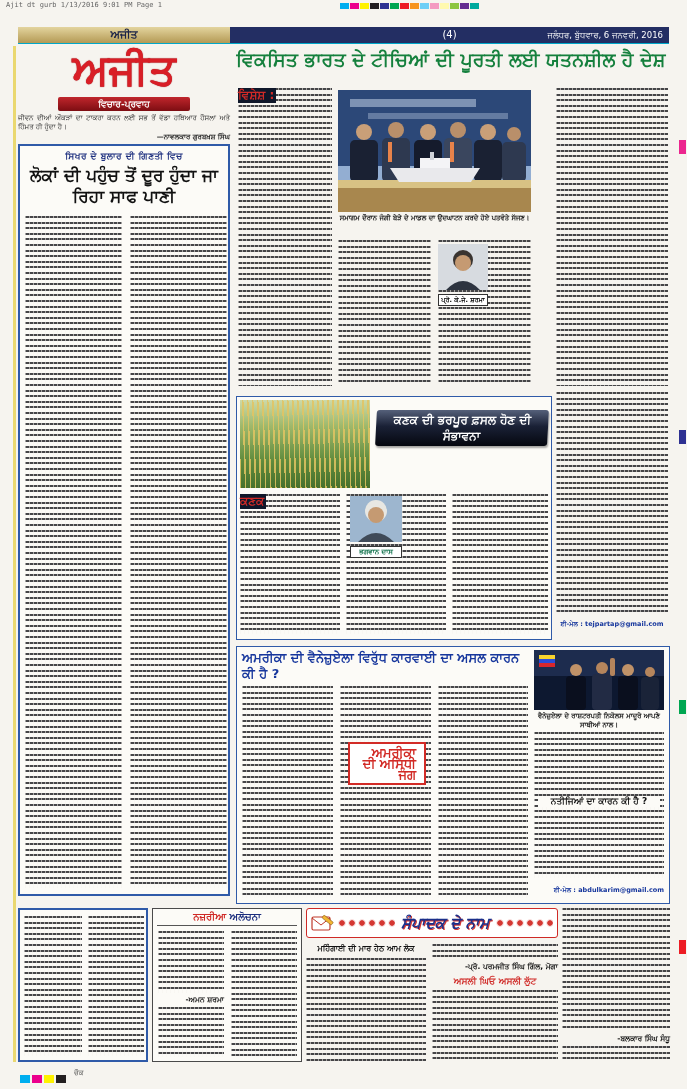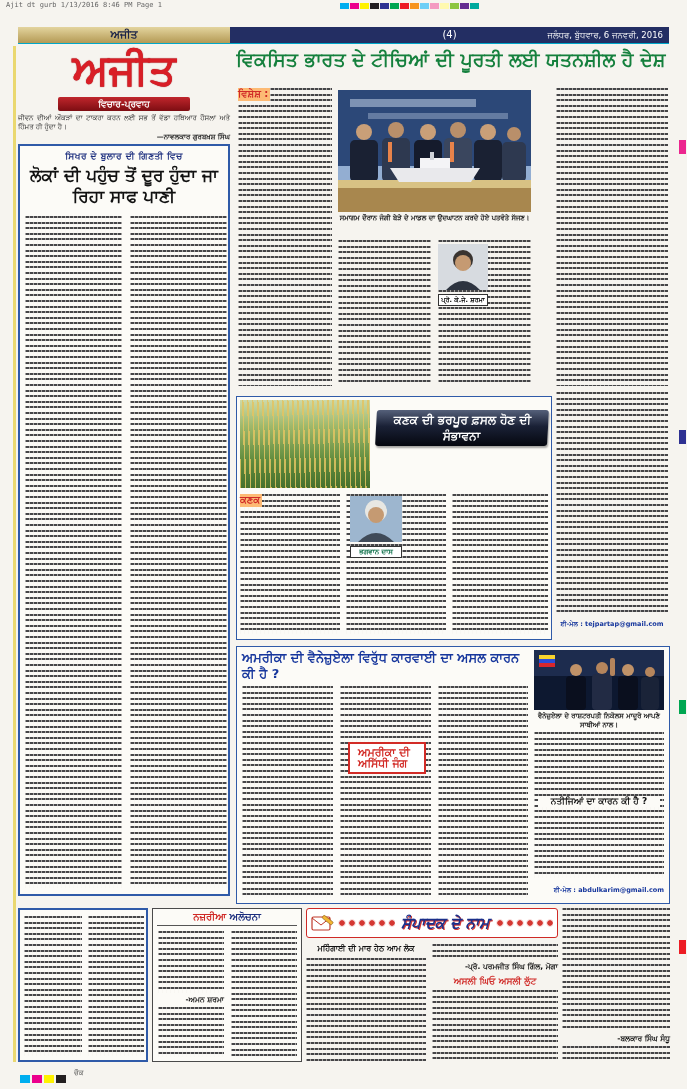--- a/index.html
+++ b/index.html
@@ -34,28 +34,28 @@
               text-shadow:0 0 1px #8e0d12}
   .mast-sub{background:linear-gradient(180deg,#c0262c,#7d0d12);color:#fff;font-weight:bold;
             font-size:9px;text-align:center;line-height:14px;border-radius:2px}
   .quote{font-size:7px;line-height:9px;color:#222;text-align:justify}
   .quote-by{font-size:7px;font-weight:bold;color:#222;text-align:right}
   .kicker{font-size:9px;font-weight:bold;color:#1c2e7e;text-align:center;letter-spacing:.5px}
   .hl-left{font-size:17px;line-height:21px;font-weight:bold;color:#111;text-align:center}
   .hl-main{font-size:19px;font-weight:bold;color:#15803d;text-align:left;white-space:nowrap;overflow:hidden}
   .hl-ven{font-size:13px;line-height:16px;font-weight:bold;color:#17379d}
   .cap{font-size:6.8px;line-height:8.5px;font-weight:bold;color:#111;text-align:center}
-  .leadword{font-size:10px;font-weight:bold;color:#d02a27;background:#fdba74;padding:0 2px 1px 0}
+  .leadword{font-size:12px;font-weight:bold;color:#d02a27;background:#0f172a;padding:0 2px 1px 0}
   .banner{background:linear-gradient(180deg,#55607a 0%,#1a2136 45%,#05070f 100%);color:#fff;
           font-weight:bold;font-size:12px;line-height:16px;text-align:center;border-radius:3px;
           display:flex;align-items:center;justify-content:center;transform:skewX(-3deg);
           box-shadow:1px 2px 2px rgba(0,0,0,.35)}
   .namebox{background:#fff;border:1px solid #333;font-weight:bold;text-align:center}
   .inset-red{background:#fff;border:2px solid #d22b26;color:#d22b26;font-weight:bold;
-             font-size:11px;line-height:11px;text-align:left;padding:3px 8px}
+             font-size:13px;line-height:11px;text-align:right;padding:3px 8px}
   .subhead{background:#fcfbf7;font-size:9px;line-height:11px;font-weight:bold;color:#111;text-align:center}
   .contact{font-size:6.5px;color:#17379d;font-weight:bold}
   .sig{font-weight:bold;color:#111;text-align:right}
   .naz-title{font-size:10px;font-weight:bold;text-align:center;border-bottom:1px solid #555;padding-bottom:2px}
   .naz-title .a{color:#d02a27}.naz-title .b{color:#1c2e7e}
   .ed-header{display:flex;align-items:center;background:#fff;border:1px solid #cf2a27;border-radius:3px;padding:12px 4px}
   .ed-title{flex:0 0 auto;font-size:15px;font-weight:bold;font-style:italic;color:#1b2f8a;
             text-shadow:1px 1px 0 #d43732;margin:0 6px}
   .flourish{flex:1;height:20px;background-image:radial-gradient(circle at 5px 10px,#d43732 2.4px,rgba(212,55,50,.28) 3px,transparent 4.2px);
             background-size:10px 20px;background-repeat:repeat-x}
@@ -64,21 +64,21 @@
   .footer-marks i{display:inline-block;width:10px;height:8px;margin-right:2px}
   .footer-marks i:nth-child(1){background:#00aeef}.footer-marks i:nth-child(2){background:#ec008c}
   .footer-marks i:nth-child(3){background:#fff200}.footer-marks i:nth-child(4){background:#231f20}
   .mark-label{font-size:7px;color:#444}
 </style>
 </head>
 <body>
 
 <div class="page">
 
-  <div class="abs printline" style="left:6px;top:1px">Ajit dt gurb 1/13/2016 8:46 PM Page 1</div>
+  <div class="abs printline" style="left:6px;top:1px">Ajit dt gurb 1/13/2016 9:01 PM Page 1</div>
   <div class="abs colorbar" style="left:340px;top:3px">
     <i></i><i></i><i></i><i></i><i></i><i></i><i></i><i></i><i></i><i></i><i></i><i></i><i></i><i></i>
   </div>
   <div class="abs edgemark" style="left:679px;top:140px;background:#ec268f"></div>
   <div class="abs edgemark" style="left:679px;top:430px;background:#2e3192"></div>
   <div class="abs edgemark" style="left:679px;top:700px;background:#00a651"></div>
   <div class="abs edgemark" style="left:679px;top:940px;background:#ed1c24"></div>
   <div class="abs" style="left:13px;top:46px;width:3px;height:1016px;background:#e6cf45;opacity:.75"></div>
 
   <div class="abs headerbar" style="left:18px;top:27px;width:651px">

